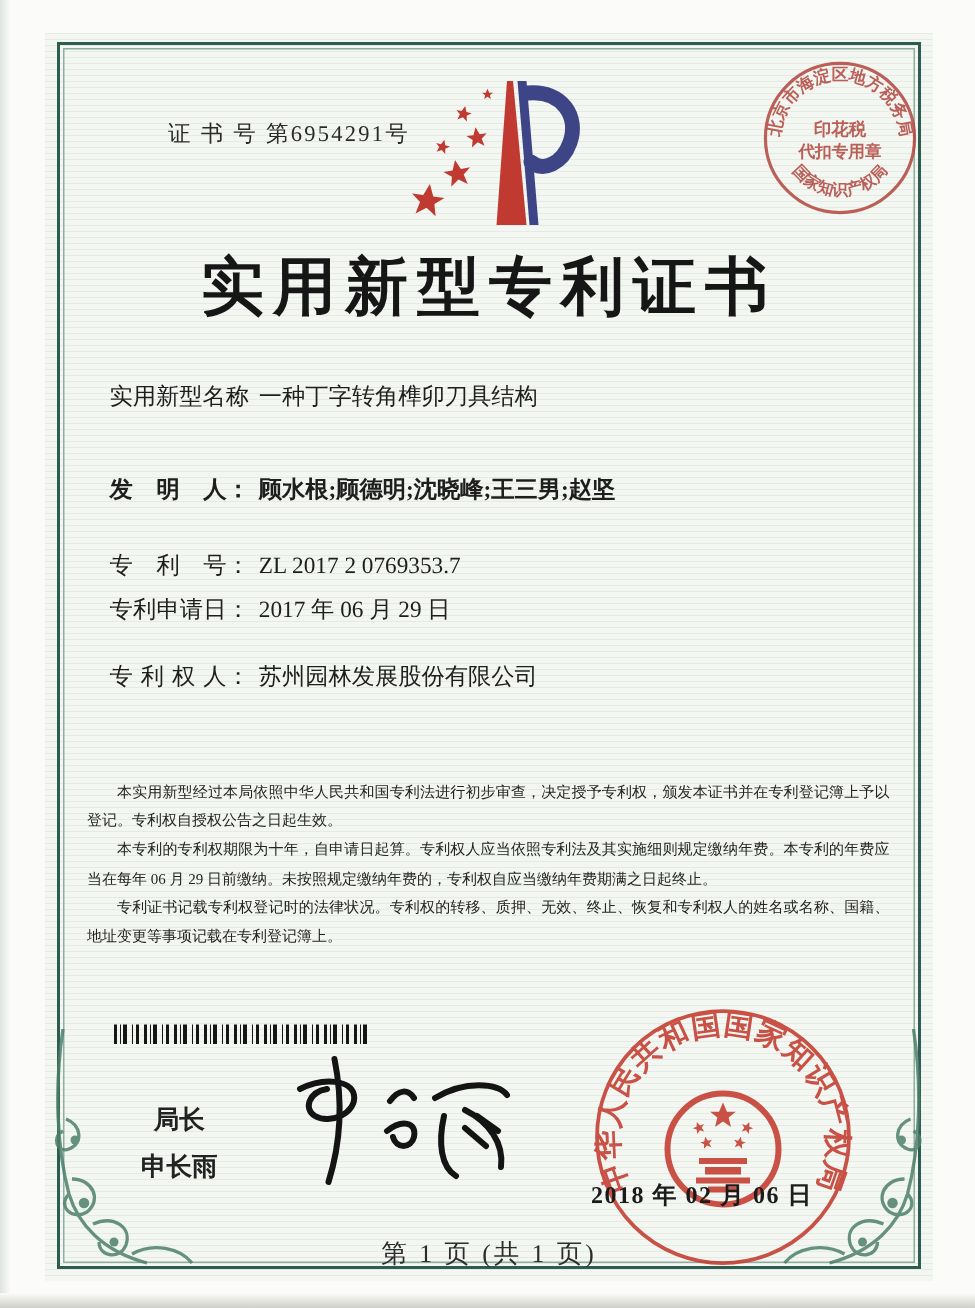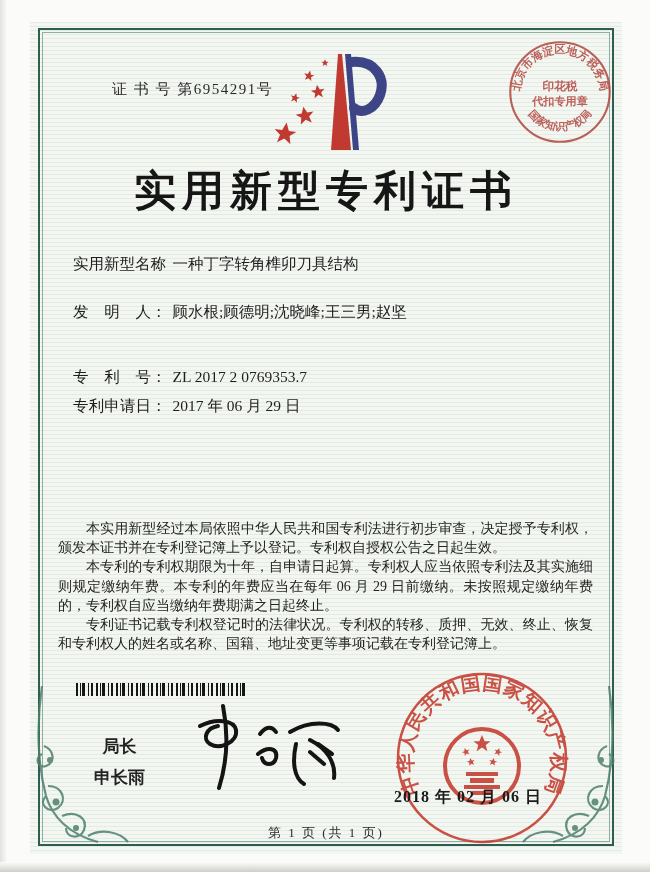--- a/index.html
+++ b/index.html
@@ -19,42 +19,42 @@
     border:1px solid #8fae9f; }
 
   .abs { position:absolute; }
   .cert-number { left:90px; top:80px; font-size:15px; letter-spacing:1.5px; color:#2a2a2a;margin-left:22px; }
   .title { left:38px; top:163px; width:576px; text-align:center; font-size:42px; font-weight:bold;
     letter-spacing:6px; color:#161616; }
 
   .field { left:73px; font-size:15.5px; color:#1e1e1e; white-space:nowrap; }
   .field .flabel { display:inline-block; width:78px; text-align:justify; text-align-last:justify; }
   .field .fvalue { margin-left:6px; }
-  .f0 { top:254px; } .f1 { top:302px; } .f2 { top:347px;margin-top:20px; }
+  .f0 { top:254px; } .f1 { top:316px;font-weight:bold; } .f2 { top:347px;margin-top:20px; }
   .f3 { top:396px; } .f4 { top:441px; } .f5 { top:487px; }
 
-  .paras { left:58px; top:519px; width:535px; font-size:14px; line-height:19.2px;
+  .paras { left:58px; top:519px; width:535px; font-size:10px; line-height:19.2px;
     color:#242424; text-align:justify; }
   .paras p { text-indent:2em; }
 
   .barcode { left:76px; top:683px; width:170px; height:13px;
     background:repeating-linear-gradient(90deg,
       #161616 0 2px, transparent 2px 4px,
       #161616 4px 5px, transparent 5px 6px,
       #161616 6px 9px, transparent 9px 12px,
       #161616 12px 13px, transparent 13px 15px,
       #161616 15px 17px, transparent 17px 20px); }
 
   .signer { left:94px; top:731px; font-family:"Liberation Sans","DejaVu Sans",sans-serif;
     font-weight:bold; font-size:17px; color:#222; line-height:31px;text-align:center; }
 
   .issue-date { left:394px; top:787px; font-size:16px; font-weight:bold;
     letter-spacing:1px; color:#1b1b1b; }
 
-  .footer { left:38px; top:824px; width:576px; text-align:center; font-size:13px;
+  .footer { left:38px; top:824px; width:576px; text-align:center; font-size:17px;
     letter-spacing:2px; color:#2c2c2c; }
 
   svg text { font-family:"Liberation Serif","DejaVu Serif",serif; }
 </style>
 </head>
 <body>
 
 <div class="scan">
   <div class="cert-bg"></div>
   <div class="frame"></div>
@@ -100,20 +100,23 @@
     <span class="flabel">实用新型名称</span><span>：</span><span class="fvalue">一种丁字转角榫卯刀具结构</span>
   </div>
   <div class="abs field f1">
     <span class="flabel">发明人</span><span>：</span><span class="fvalue">顾水根;顾德明;沈晓峰;王三男;赵坚</span>
   </div>
   <div class="abs field f2">
     <span class="flabel">专利号</span><span>：</span><span class="fvalue">ZL 2017 2 0769353.7</span>
   </div>
   <div class="abs field f3">
     <span class="flabel">专利申请日</span><span>：</span><span class="fvalue">2017 年 06 月 29 日</span>
+  </div>
+  <div class="abs field f4">
+    <span class="flabel">专利权人</span><span>：</span><span class="fvalue">苏州园林发展股份有限公司</span>
   </div>
 
   <div class="abs paras">
     <p>本实用新型经过本局依照中华人民共和国专利法进行初步审查，决定授予专利权，颁发本证书并在专利登记簿上予以登记。专利权自授权公告之日起生效。</p>
     <p>本专利的专利权期限为十年，自申请日起算。专利权人应当依照专利法及其实施细则规定缴纳年费。本专利的年费应当在每年 06 月 29 日前缴纳。未按照规定缴纳年费的，专利权自应当缴纳年费期满之日起终止。</p>
     <p>专利证书记载专利权登记时的法律状况。专利权的转移、质押、无效、终止、恢复和专利权人的姓名或名称、国籍、地址变更等事项记载在专利登记簿上。</p>
   </div>
 
   <div class="abs barcode"></div>
 

